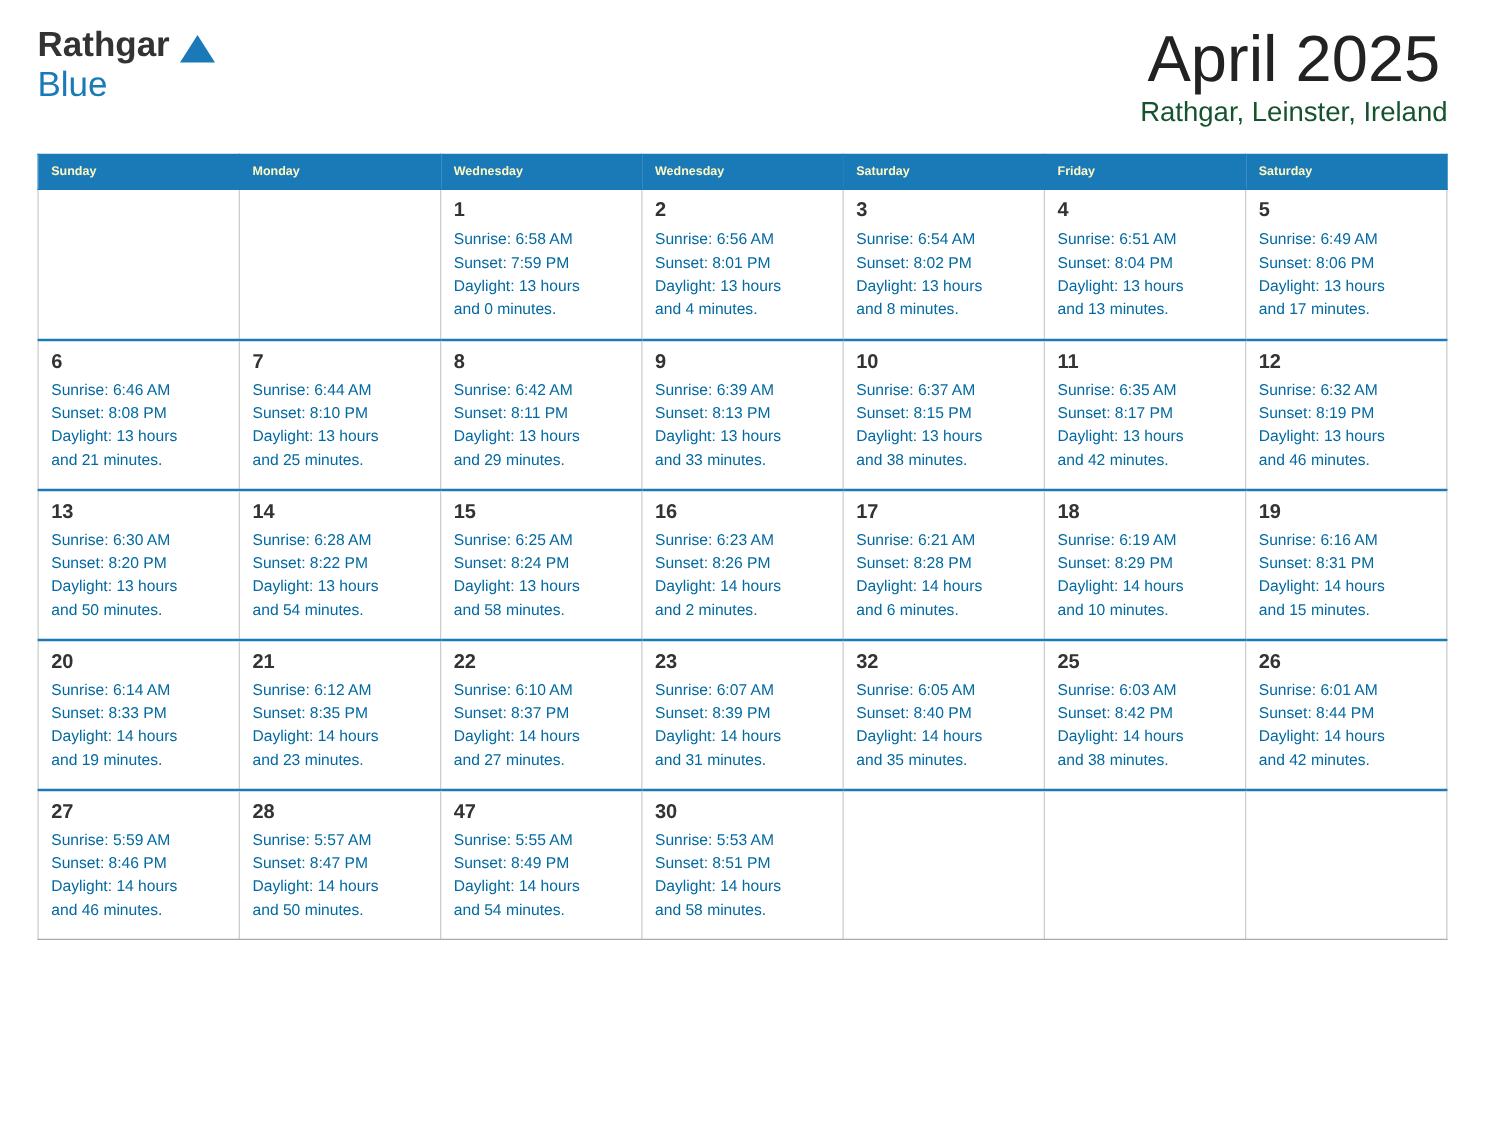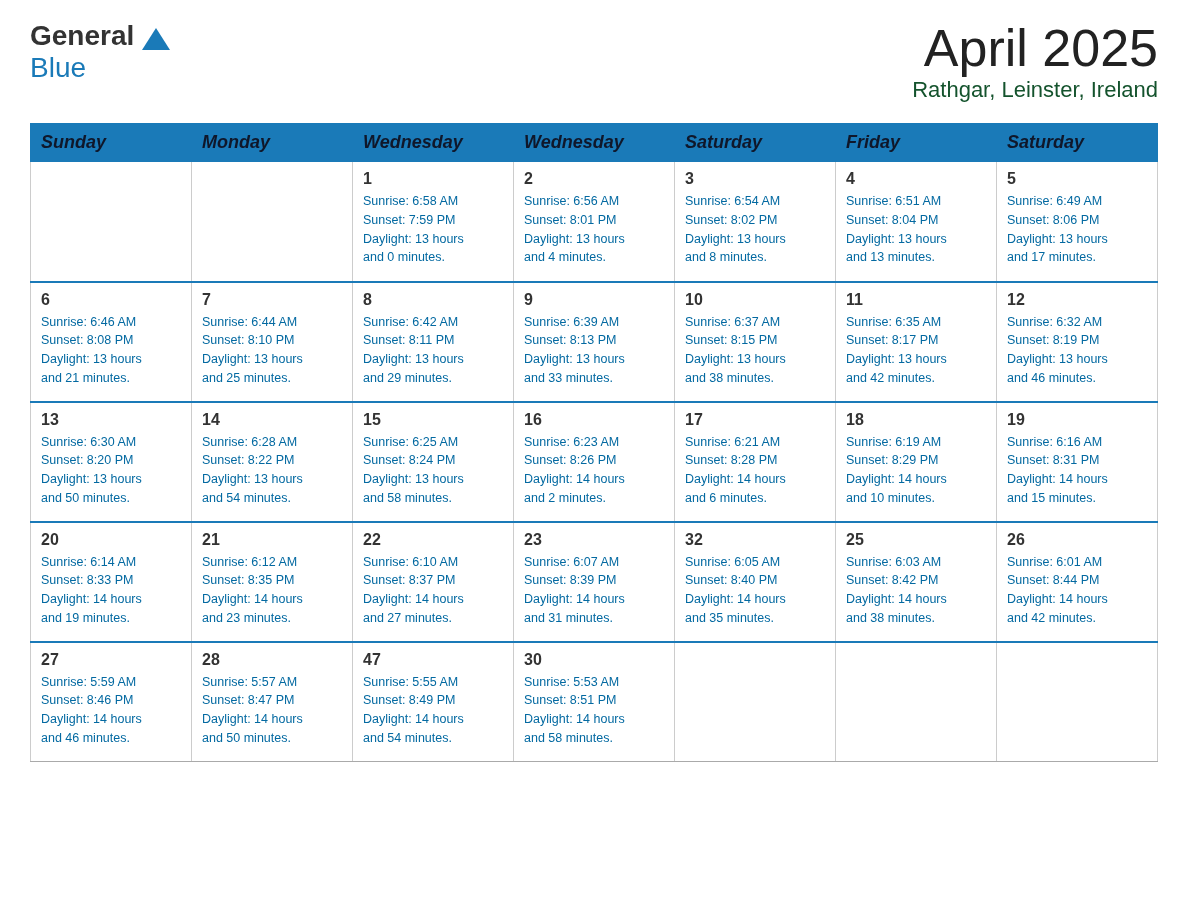--- a/index.html
+++ b/index.html
@@ -51,43 +51,43 @@
     }
 
     .title-area {
       text-align: right;
     }
     .month-title {
       font-size: 52px;
       font-weight: normal;
       color: #222;
       line-height: 1.1;
+      text-align: center;
     }
     .location-title {
       font-size: 22px;
       color: #14532d;
       font-weight: normal;
     }
 
     
     .calendar-table {
       width: 100%;
       border-collapse: collapse;
       table-layout: fixed;
     }
 
     .calendar-table thead th {
       background-color: #1a7ab8;
-      color: #0f172a;
-      font-size: 18px;
+      color: #fef9c3;
+      font-size: 10px;
       font-weight: bold;
       padding: 8px 10px;
       text-align: left;
       border: 1px solid #1a7ab8;
-      font-style: italic;
     }
 
     .calendar-table tbody td {
       vertical-align: top;
       padding: 8px 10px;
       border: 1px solid #ccc;
       font-size: 13px;
       color: #333;
       height: 120px;
     }
@@ -127,21 +127,21 @@
     .week-row-first td {
       border-top: 1px solid #ccc;
     }
   </style>
 </head>
 <body>
 
 <div class="header">
   <div class="logo-wrapper">
     <div class="logo-row1">
-      <span class="logo-text-general">General</span>
+      <span class="logo-text-general">Rathgar</span>
       <div style="display:flex; flex-direction:column; align-items:center; margin-left:4px; margin-top:2px;">
         <div class="logo-triangle"></div>
       </div>
     </div>
     <div class="logo-line2">
       <span class="logo-blue">Blue</span>
     </div>
   </div>
   <div class="title-area">
     <div class="month-title">April 2025</div>

